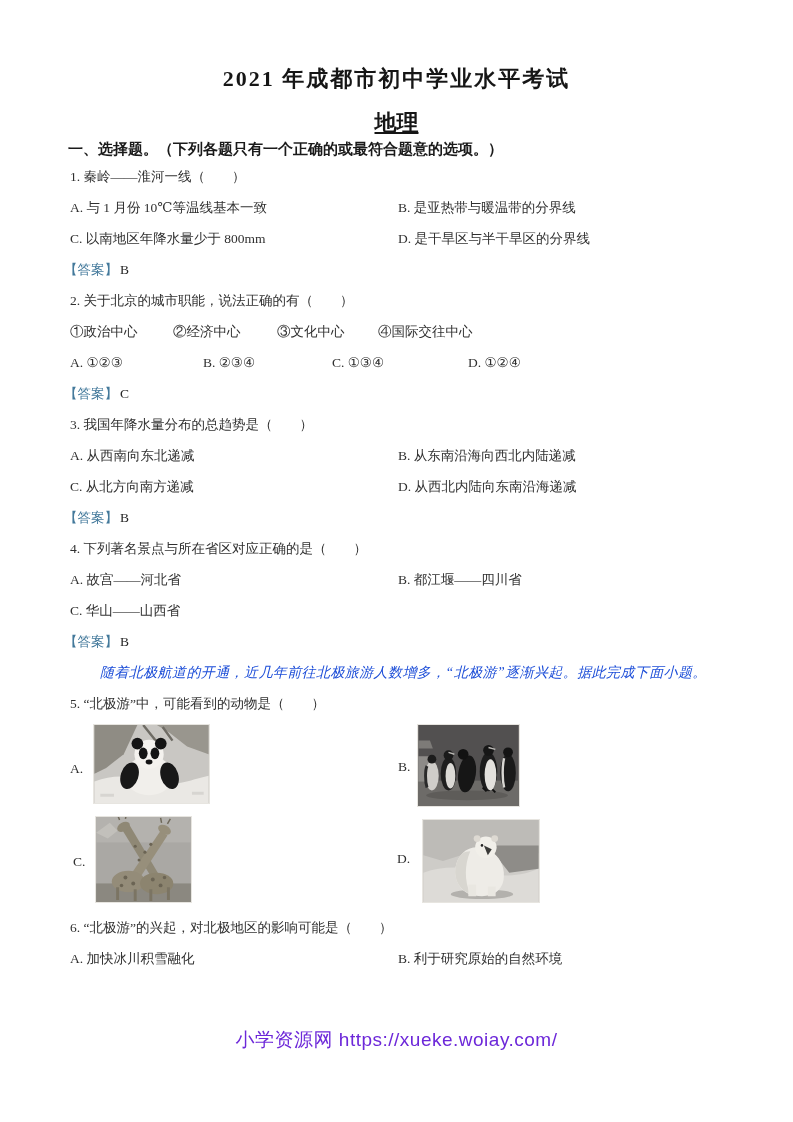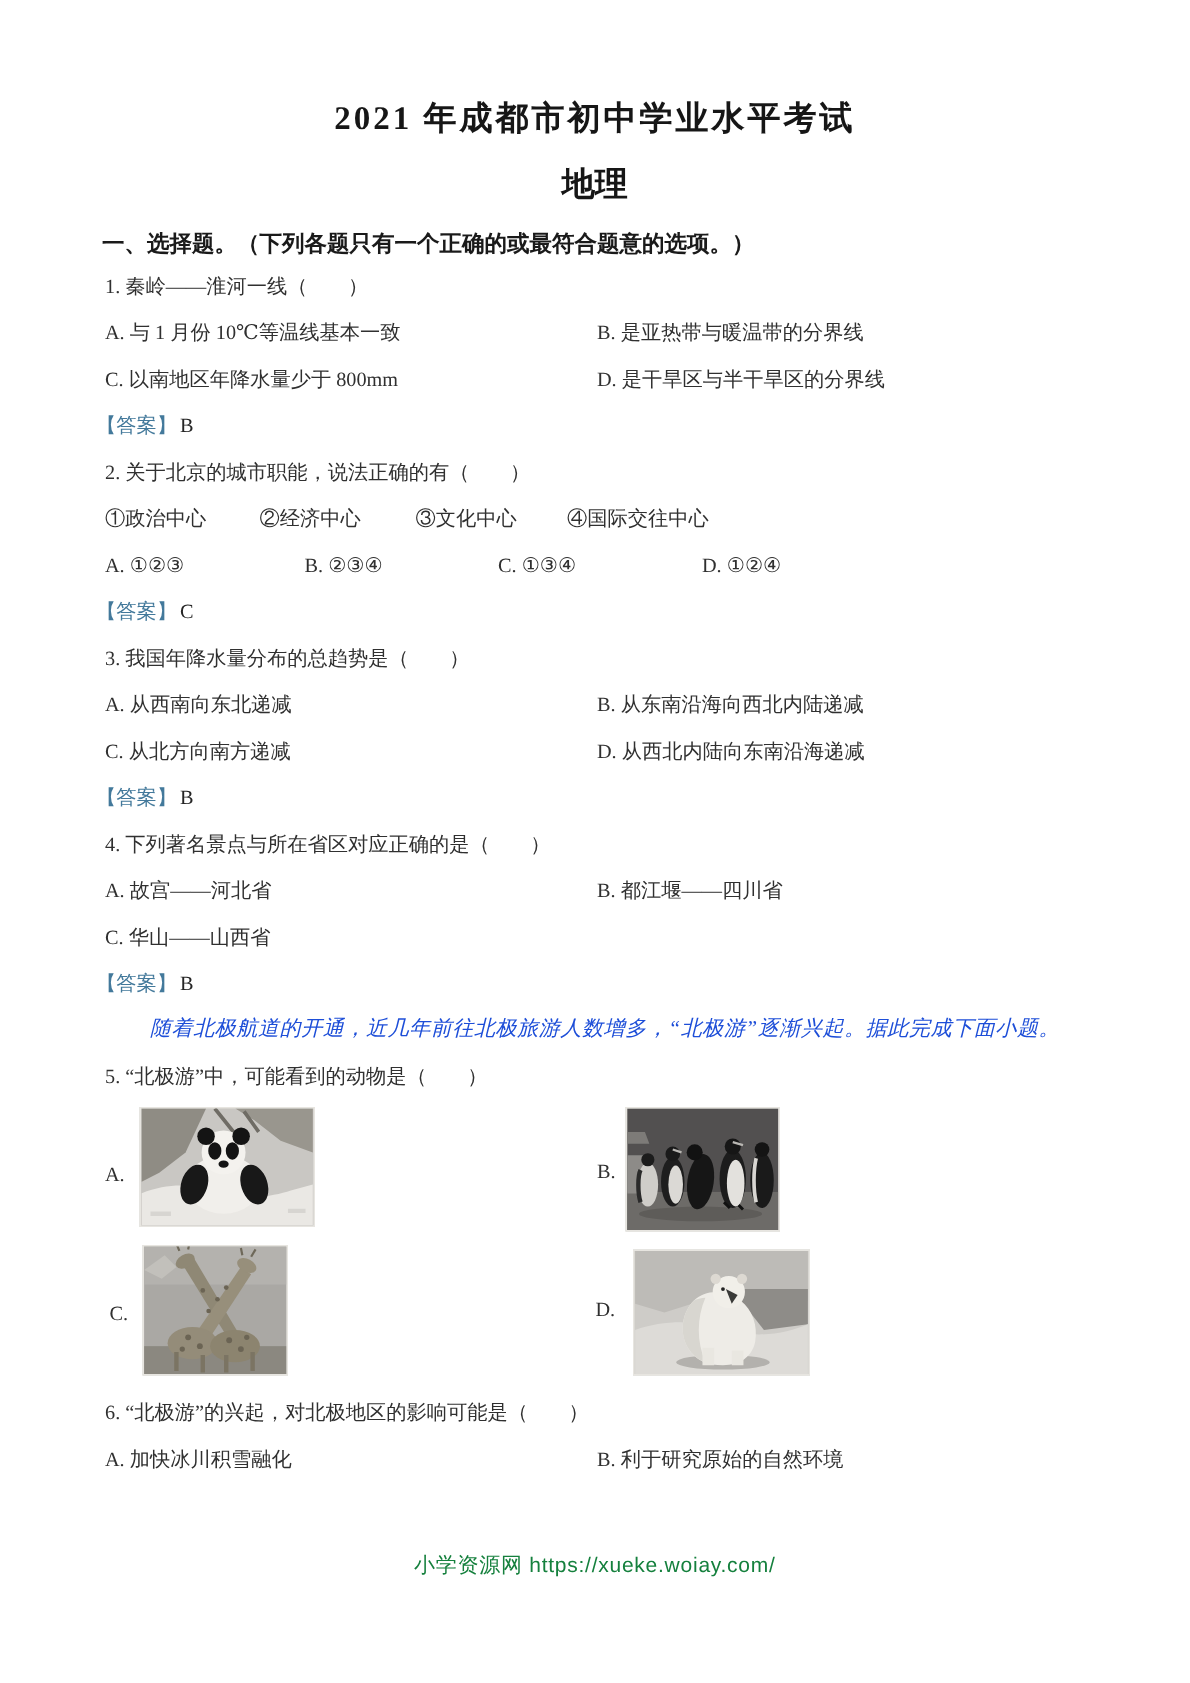--- a/index.html
+++ b/index.html
@@ -15,28 +15,28 @@
     overflow:hidden;
     border-radius:16px;
   }
   .full { margin-left:-64px; margin-right:-40px; text-align:center; }
   .title {
     margin-top:64px; height:29px; line-height:29px;
     font-size:22px; font-weight:bold; color:#161616; letter-spacing:2px;
   }
   .subject {
     margin-top:16px; height:28px; line-height:28px;
-    font-size:22px; font-weight:bold; color:#161616;
+    font-size:22px; font-weight:bold; color:#161616;text-decoration:underline;
   }
   .volume {
     margin-top:12px; height:28px; line-height:28px;
     font-size:21px; font-weight:bold; color:#161616; letter-spacing:1px;
   }
   .sec-heading {
-    margin-top:14px; height:24px; line-height:24px;
+    height:24px; line-height:24px;
     padding-left:4px;
     font-size:15px; font-weight:bold; color:#1a1a1a;
   }
   .row {
     position:relative; height:31px; line-height:31px;
     font-size:13.5px; white-space:nowrap; color:#303030;
   }
   .stem { padding-left:6px; }
   .opt { position:absolute; top:0; }
   .oL { left:6px; }  .oR { left:334px; }
@@ -53,23 +53,23 @@
   .lblA { left:6px;  top:42px; }
   .lblB { left:334px; top:40px; }
   .lblC { left:9px;  top:135px; }
   .lblD { left:333px; top:132px; }
   .phA { left:29px;  top:5px;   width:117px; height:80px; }
   .phB { left:353px; top:5px;   width:103px; height:83px; }
   .phC { left:31px;  top:97px;  width:97px;  height:87px; }
   .phD { left:358px; top:100px; width:118px; height:84px; }
   .q6 { margin-top:8px; }
   .footer {
-    margin-top:44px; height:22px; line-height:22px;
+    margin-top:55px; height:22px; line-height:22px;
     font-family:"Liberation Sans","DejaVu Sans",sans-serif;
-    font-size:14px; color:#15803d; letter-spacing:0.5px;
+    font-size:19px; color:#6d28d9; letter-spacing:0.5px;
   }
 </style>
 </head>
 <body>
 
 <div class="page">
 
   <div class="title full">2021 年成都市初中学业水平考试</div>
   <div class="subject full">地理</div>
 

